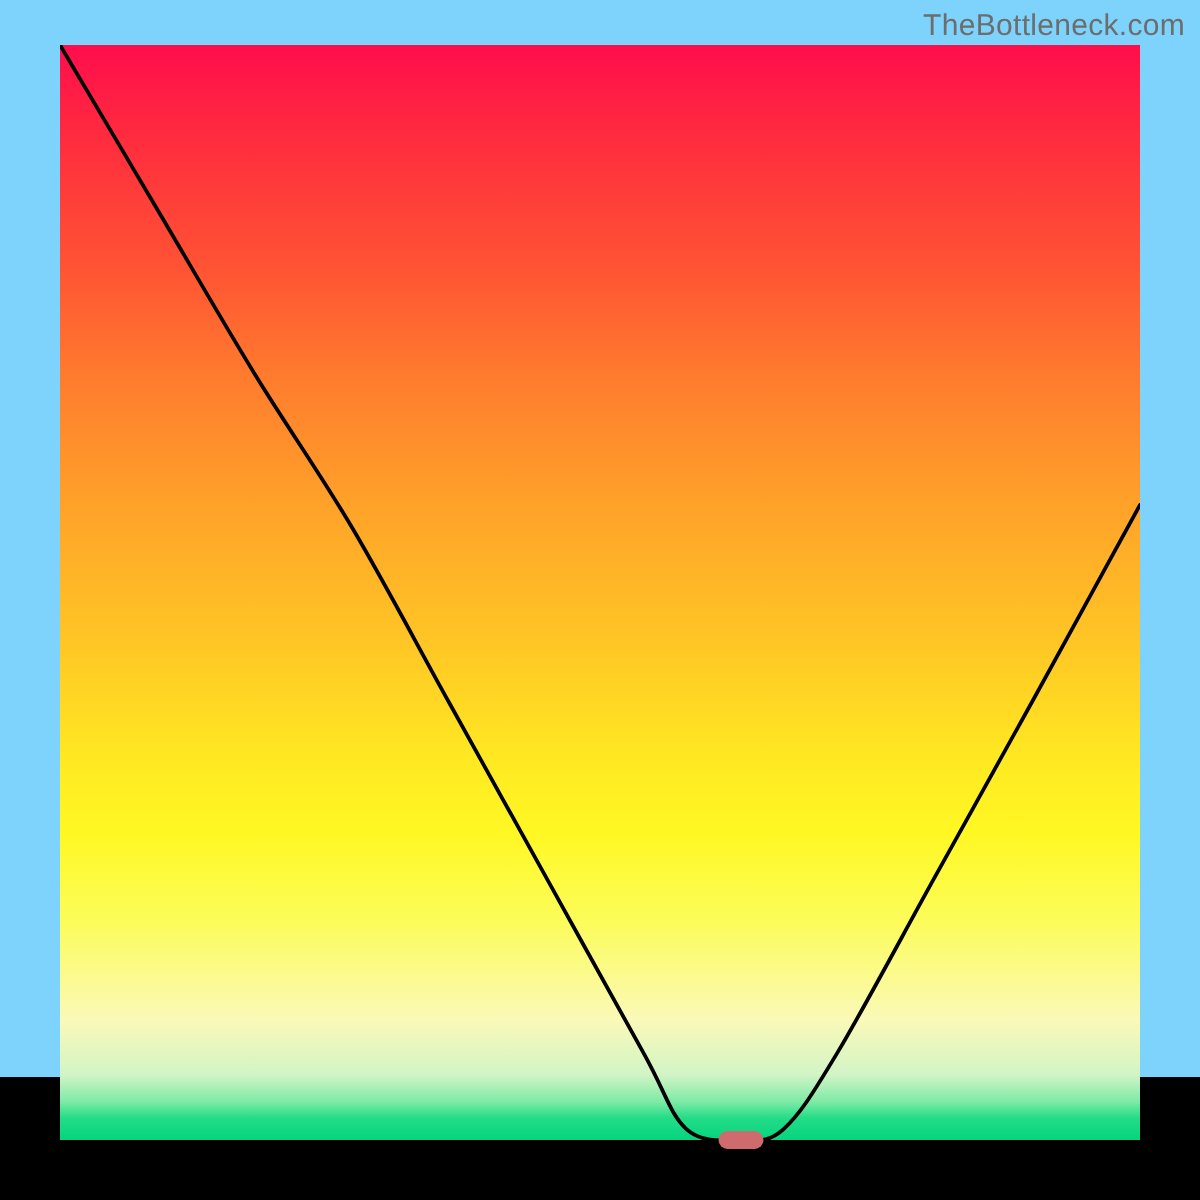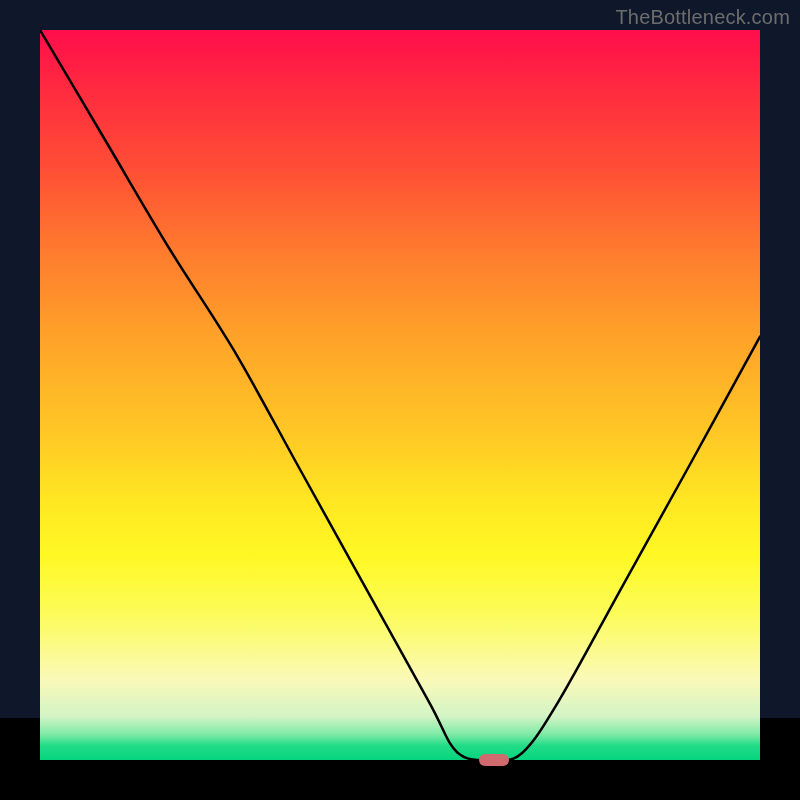--- a/index.html
+++ b/index.html
@@ -7,21 +7,21 @@
     padding: 0;
     width: 800px;
     height: 800px;
     background: #000;
     overflow: hidden;
   }
   .chart-wrap {
     position: relative;
     width: 800px;
     height: 718px;
-    background: #0f172a;
+    background: #7dd3fc;
   }
   .plot-area {
     position: absolute;
     left: 40px;
     top: 30px;
     width: 720px;
     height: 730px;
     background: linear-gradient(to bottom,
       #ff0d4c 0%,
       #ff2a3f 8%,

